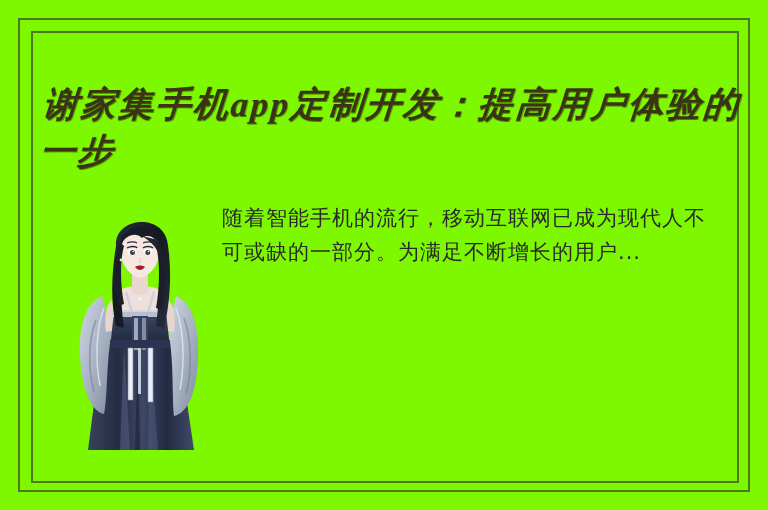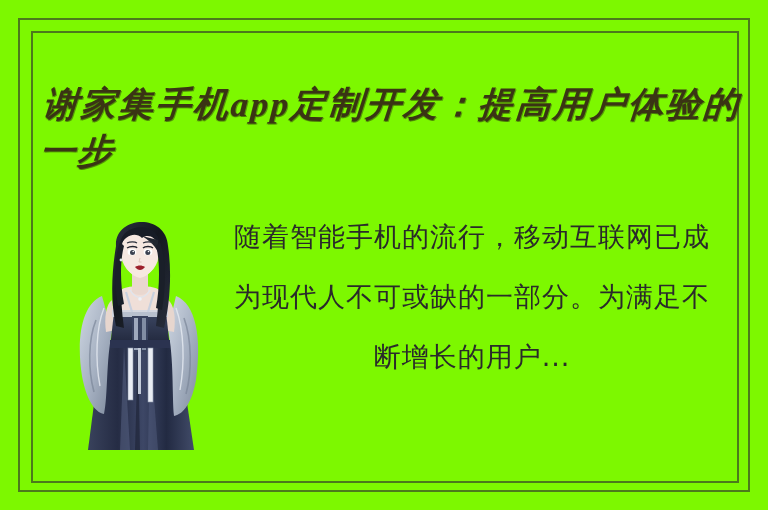--- a/index.html
+++ b/index.html
@@ -79,24 +79,24 @@
   }
 
   
   #excerpt {
     position: absolute;
     left: 222px;
     top: 180px;
     width: 500px;
     color: #2a2a2a;
     font-family: "DejaVu Sans", "Liberation Sans", sans-serif;
-    font-size: 27px;
-    line-height: 60px;
+    font-size: 21px;
+    line-height: 34px;
     letter-spacing: 1px;
-    text-align: center;
+    text-align: left;
   }
 </style>
 </head>
 <body>
 
 <div id="card">
 
   <div id="frame-outer"></div>
   <div id="frame-inner"></div>
 

